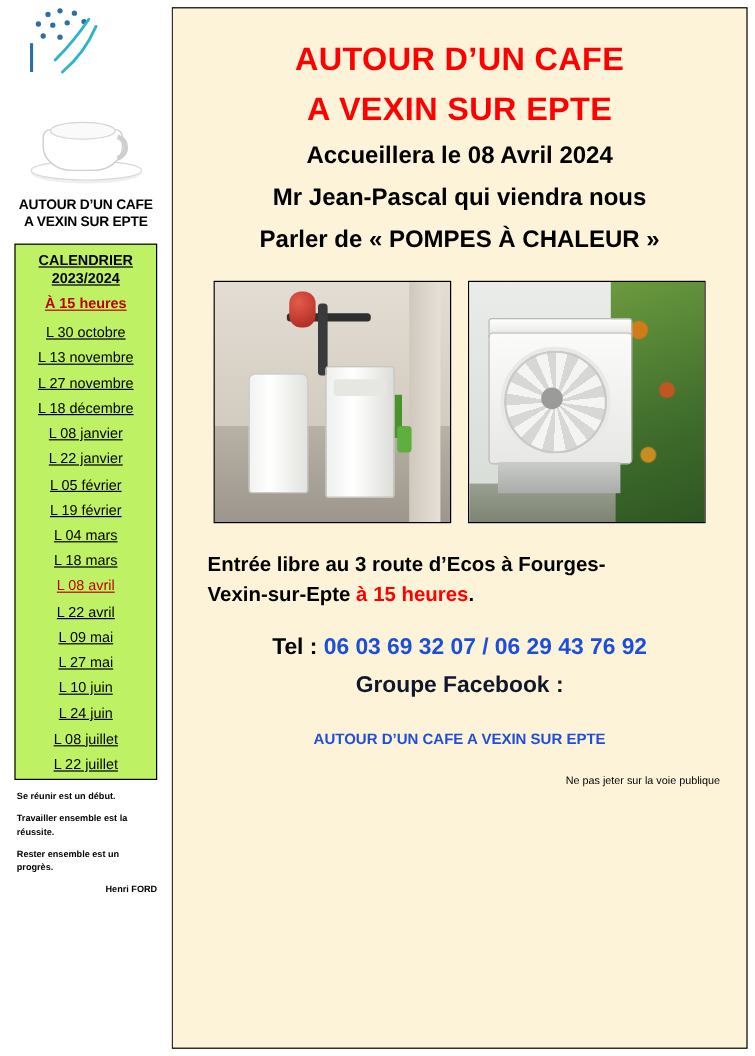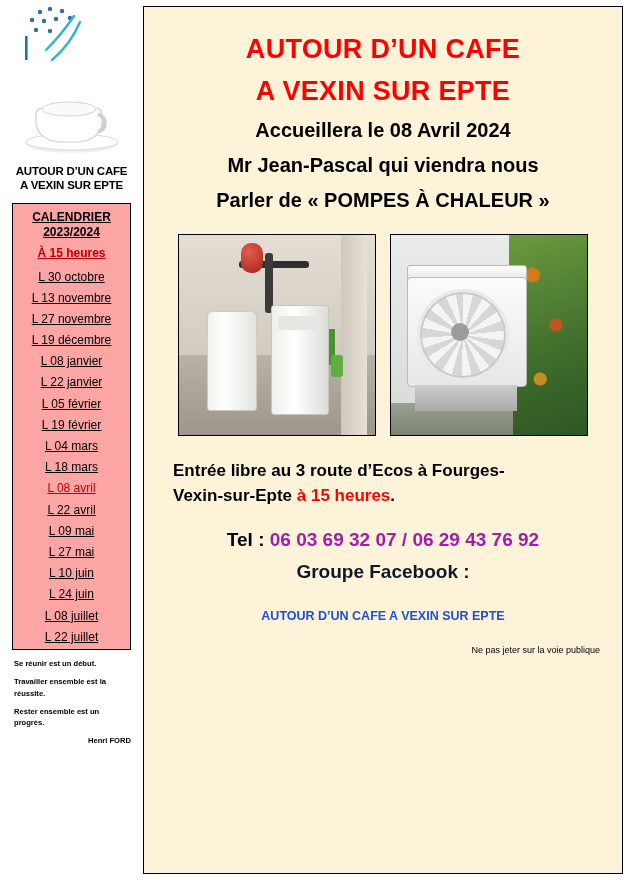--- a/index.html
+++ b/index.html
@@ -59,21 +59,21 @@
     line-height: 1.25;
     color: #000;
     letter-spacing: -0.2px;
     margin-top: -6px;
   }
 
   .calendar-box {
     margin-top: 10px;
     width: 119px;
     border: 1px solid #000;
-    background: #fca5a5;
+    background: #bef264;
     box-sizing: border-box;
     padding: 4px 0 2px 0;
   }
   .cal-title {
     text-align: center;
     font-size: 12px;
     font-weight: bold;
     text-decoration: underline;
     line-height: 1.3;
     padding: 2px 0 0 0;
@@ -353,21 +353,21 @@
     vertical-align: baseline;
   }
   .tel-row {
     font-size: 19px;
     font-weight: bold;
     color: #000;
     line-height: 1.6;
     margin-top: 2px;
   }
   .tel-num {
-    color: #a21caf;
+    color: #1d4ed8;
   }
   .fb-row {
     font-size: 19px;
     font-weight: bold;
     color: #0f172a;
     line-height: 1.6;
     margin-top: 2px;
   }
   .fb-name {
     font-size: 12.5px;
@@ -424,21 +424,21 @@
     </div>
 
     <div class="calendar-box">
       <div class="cal-title">CALENDRIER</div>
       <div class="cal-sub">2023/2024</div>
       <div class="cal-hour">À 15 heures</div>
       <ul class="cal-list">
         <li class="cal-item">L 30 octobre</li>
         <li class="cal-item">L 13 novembre</li>
         <li class="cal-item">L 27 novembre</li>
-        <li class="cal-item">L 19 décembre</li>
+        <li class="cal-item">L 18 décembre</li>
         <li class="cal-item">L 08 janvier</li>
         <li class="cal-item">L 22 janvier</li>
         <li class="cal-item">L 05 février</li>
         <li class="cal-item">L 19 février</li>
         <li class="cal-item">L 04 mars</li>
         <li class="cal-item">L 18 mars</li>
         <li class="cal-item highlight">L 08 avril</li>
         <li class="cal-item">L 22 avril</li>
         <li class="cal-item">L 09 mai</li>
         <li class="cal-item">L 27 mai</li>

